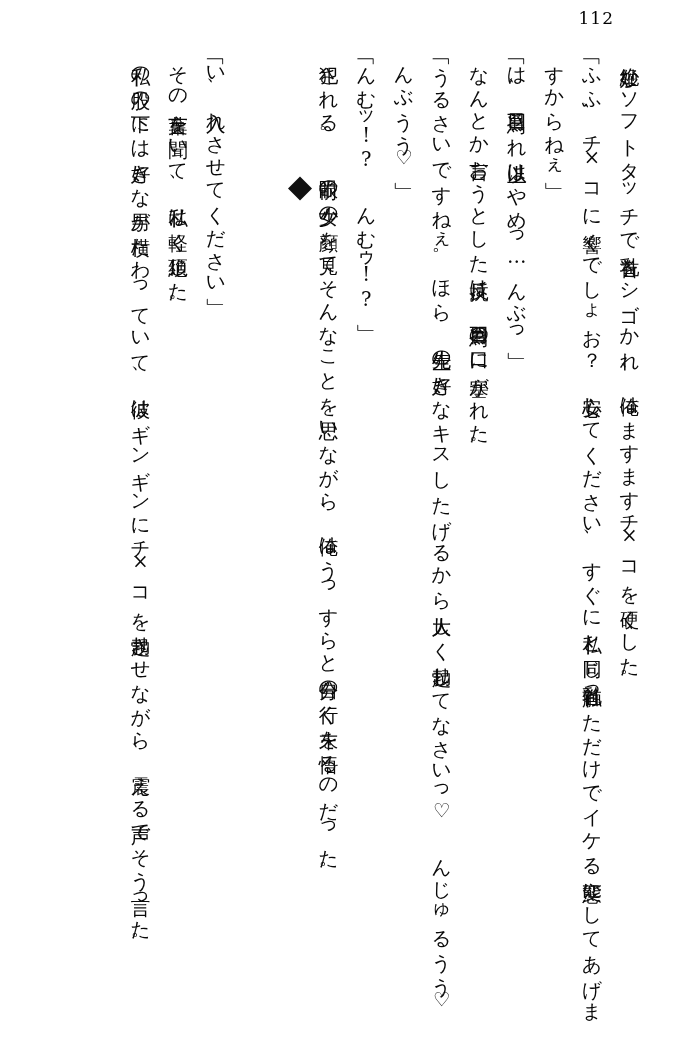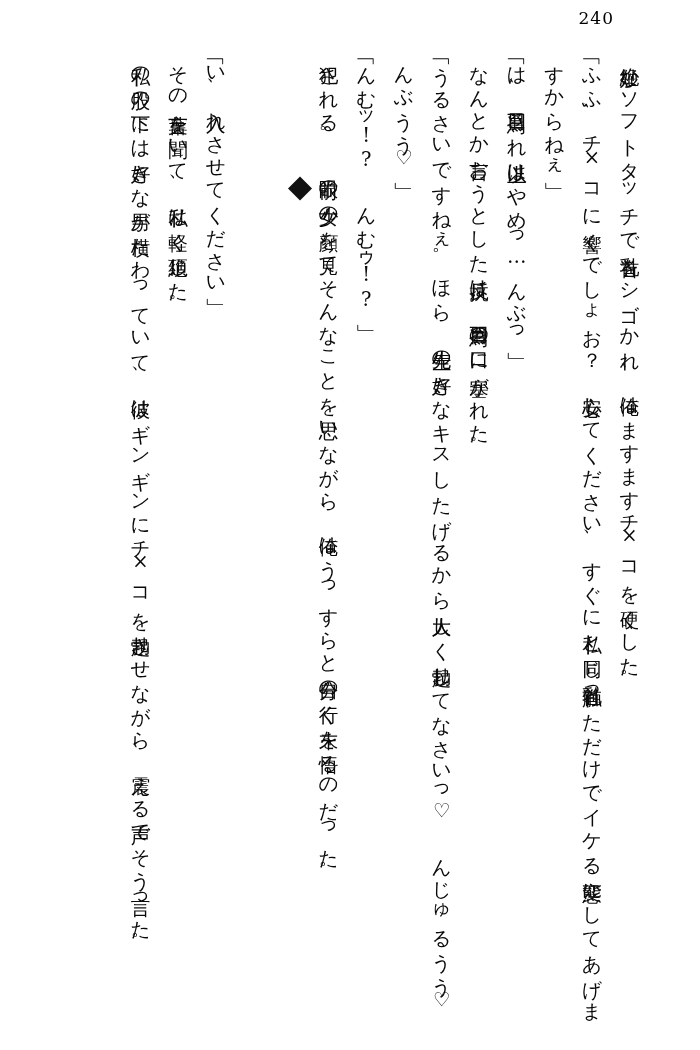--- a/index.html
+++ b/index.html
@@ -81,21 +81,21 @@
     display: inline-block;
     width: 0.55em;
     height: 100%;
   }
 </style>
 </head>
 <body>
 
 <div class="page">
 
-  <div class="page-number">240</div>
+  <div class="page-number">112</div>
 
   <div class="body-text">
     <p>絶妙なソフトタッチで乳首をシゴかれ、俺はますますチ×コを硬くした。</p>
     <p>「ふふ、チ×コに響くでしょお？　安心してください、すぐに私と同じ乳首触っただけでイケる変態にしてあげますからねぇ」</p>
     <p>「は、羽目鳥これ以上はやめっ…んぶっ」</p>
     <p>なんとか言おうとした反抗は、羽目鳥の口に塞がれた。</p>
     <p>「うるさいですねぇ。ほら、先生の好きなキスしたげるから大人しく勃起してなさいっ♡　んじゅるうう♡　んぶうう♡」</p>
     <p>「んむッ!?　んむゥ!?」</p>
     <p>犯される。　眼前の少女の顔を見てそんなことを思いながら、俺はうっすらと自分の行く末を悟るのだった。</p>
     <span class="ornament-col">

